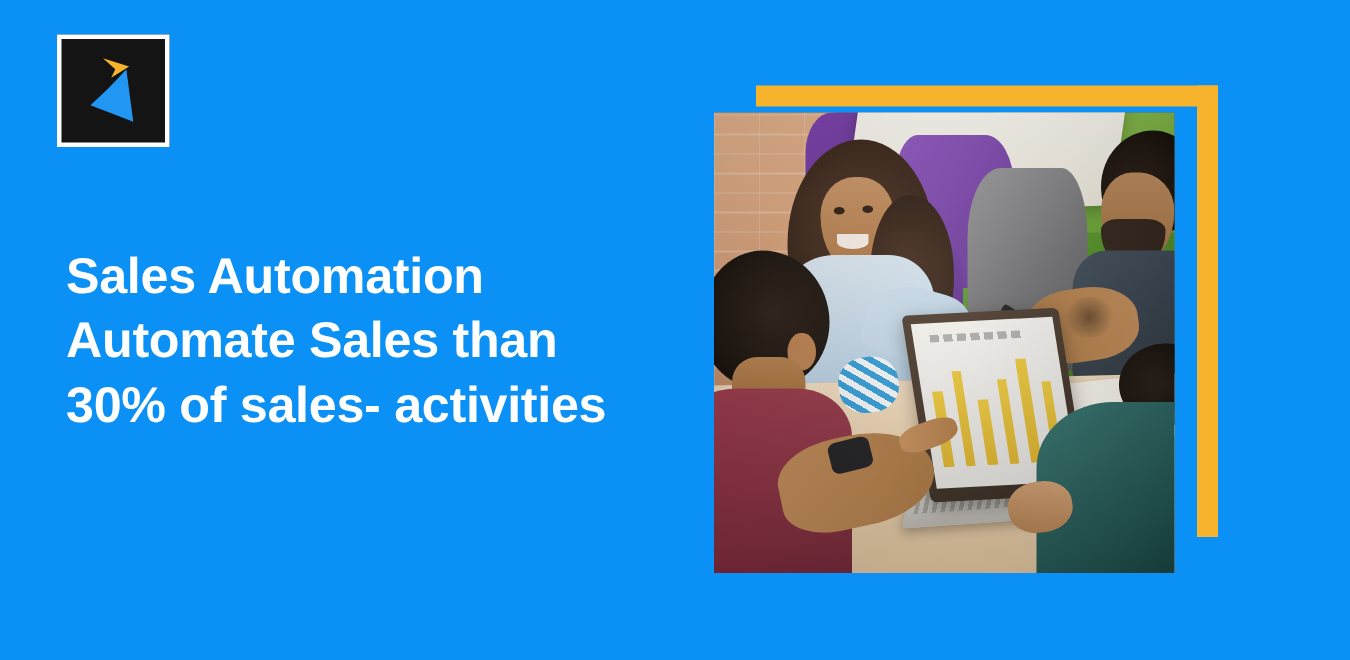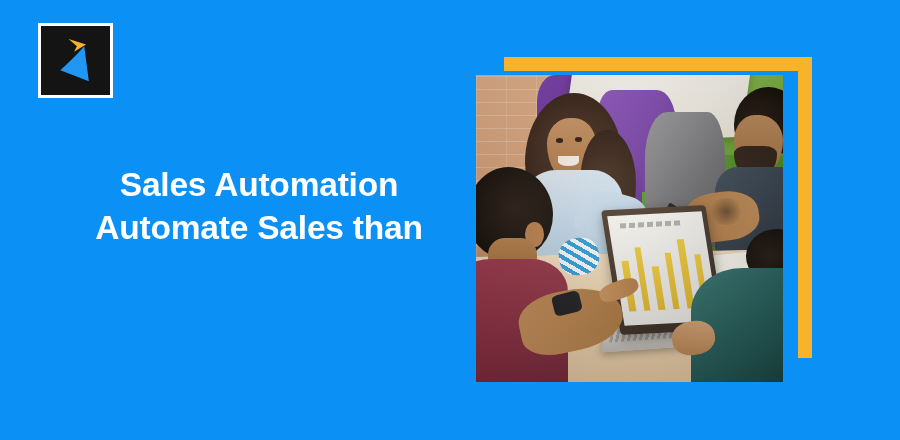--- a/index.html
+++ b/index.html
@@ -42,21 +42,20 @@
     width: 430px;
   }
   .headline-line {
     display: block;
     color: #ffffff;
     font-size: 33.5px;
     font-weight: bold;
     line-height: 43px;
     letter-spacing: -0.2px;
     white-space: nowrap;
-    text-align: center;
   }
 
   
   #frame-top {
     position: absolute;
     left: 504px;
     top: 57px;
     width: 308px;
     height: 14px;
     background: #f7b32b;
@@ -388,20 +387,21 @@
   <div id="logo-box">
     <svg id="logo-mark" viewBox="0 0 75 75">
       <path d="M30 14 L49 20 L36 28 L39 22 Z" fill="#f7b32b"></path>
       <path d="M47 22 L52 60 L21 48 C30 40 39 31 47 22 Z" fill="#2196f3"></path>
     </svg>
   </div>
 
   <div id="headline">
     <span class="headline-line">Sales Automation</span>
     <span class="headline-line">Automate Sales than</span>
+    <span class="headline-line">30% of sales- activities</span>
   </div>
 
   <div id="frame-top"></div>
   <div id="frame-right"></div>
 
   <div id="photo">
     <div class="ph brick"></div>
     <div class="ph lawn2"></div>
     <div class="ph lawn"></div>
 

